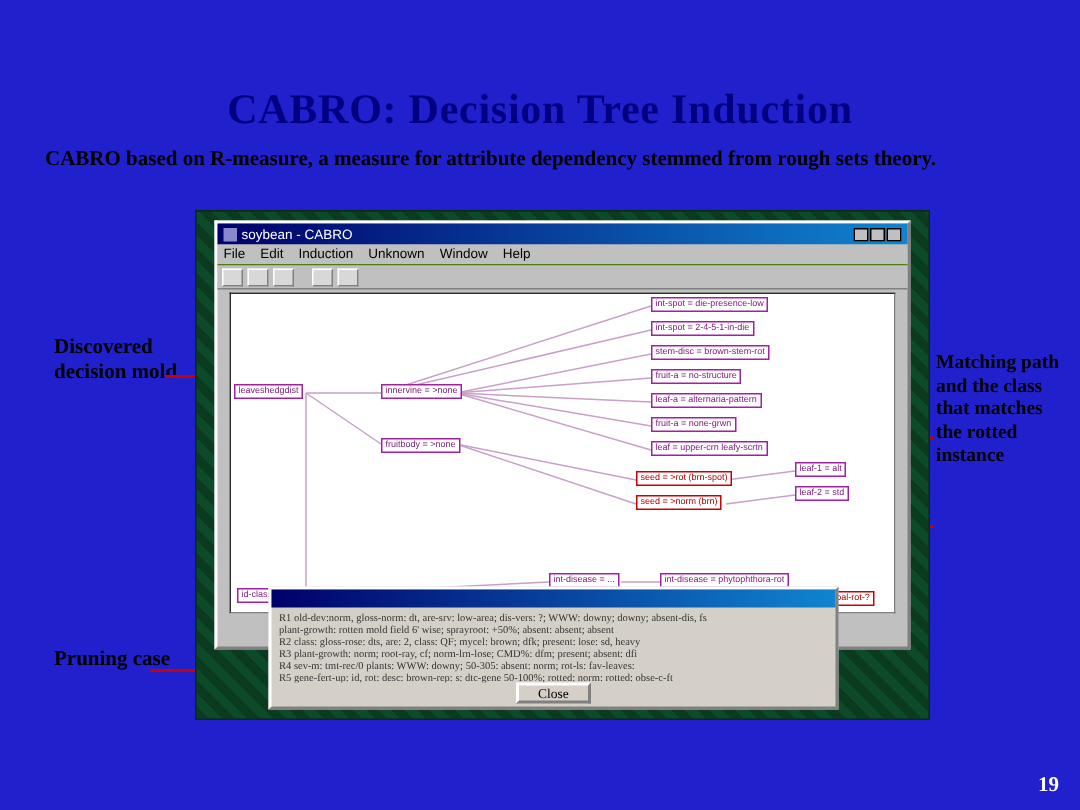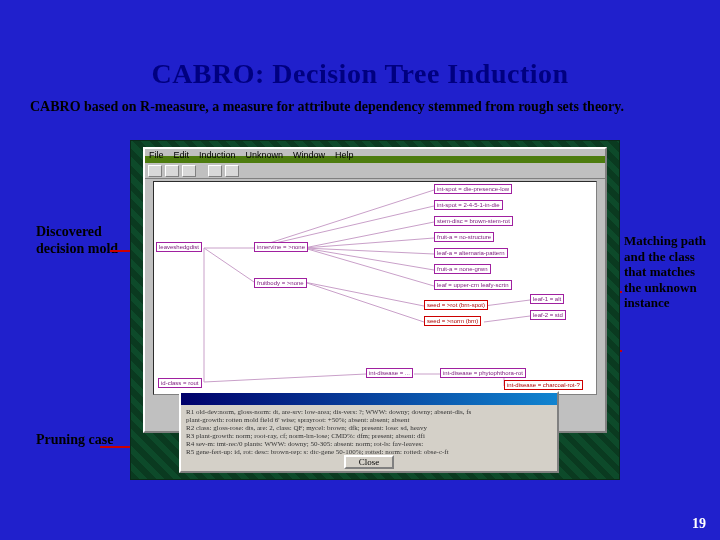--- a/index.html
+++ b/index.html
@@ -79,21 +79,21 @@
   .titlebar .ctrl {
     width:10px; height:9px; background:#c0c0c0; border:1px solid #000;
   }
   .menubar {
     font-family: "MS Sans Serif", Tahoma, Arial, sans-serif;
     font-size: 9px;
     height: 14px;
     padding: 1px 4px;
     background: #c0c0c0;
     display: flex; gap: 10px;
-    border-bottom: 7px solid #4d7c0f;
+    border-bottom: 1px solid #4d7c0f;
   }
   .toolbar {
     height: 16px;
     background: #c0c0c0;
     border-bottom: 1px solid #808080;
     display:flex; gap:3px; padding:2px 3px;
   }
   .toolbar .tbtn {
     width:14px; height:12px;
     background:#d8d8d8;
@@ -178,30 +178,39 @@
   }
 </style>
 </head>
 <body>
 
 <div class="title">CABRO: Decision Tree Induction</div>
 <div class="subtitle">CABRO based on R-measure, a measure for attribute dependency stemmed from rough sets theory.</div>
 
 <div class="annot disc">Discovered decision mold</div>
 <div class="annot unk">Pruning case</div>
-<div class="annot match">Matching path and the class that matches the unknown instance</div>
+<div class="annot match">Matching path and the class that matches the rotted instance</div>
 
 <div class="arrow" style="left:110px; top:250px; width:44px;"></div>
 <div class="arrow" style="left:100px; top:446px; width:80px;"></div>
 <div class="arrow left" style="left:548px; top:291px; width:74px;"></div>
 <div class="arrow left" style="left:564px; top:350px; width:58px;"></div>
 
 <div class="frame-outer">
 
   <div class="win">
+    <div class="titlebar">
+      <span style="width:9px;height:9px;background:#88c;display:inline-block;margin-right:3px;"></span>
+      <span>soybean - CABRO</span>
+      <div class="ctrls">
+        <div class="ctrl"></div>
+        <div class="ctrl"></div>
+        <div class="ctrl"></div>
+      </div>
+    </div>
     <div class="menubar">
       <span>File</span>
       <span>Edit</span>
       <span>Induction</span>
       <span>Unknown</span>
       <span>Window</span>
       <span>Help</span>
     </div>
     <div class="toolbar">
       <div class="tbtn"></div>

